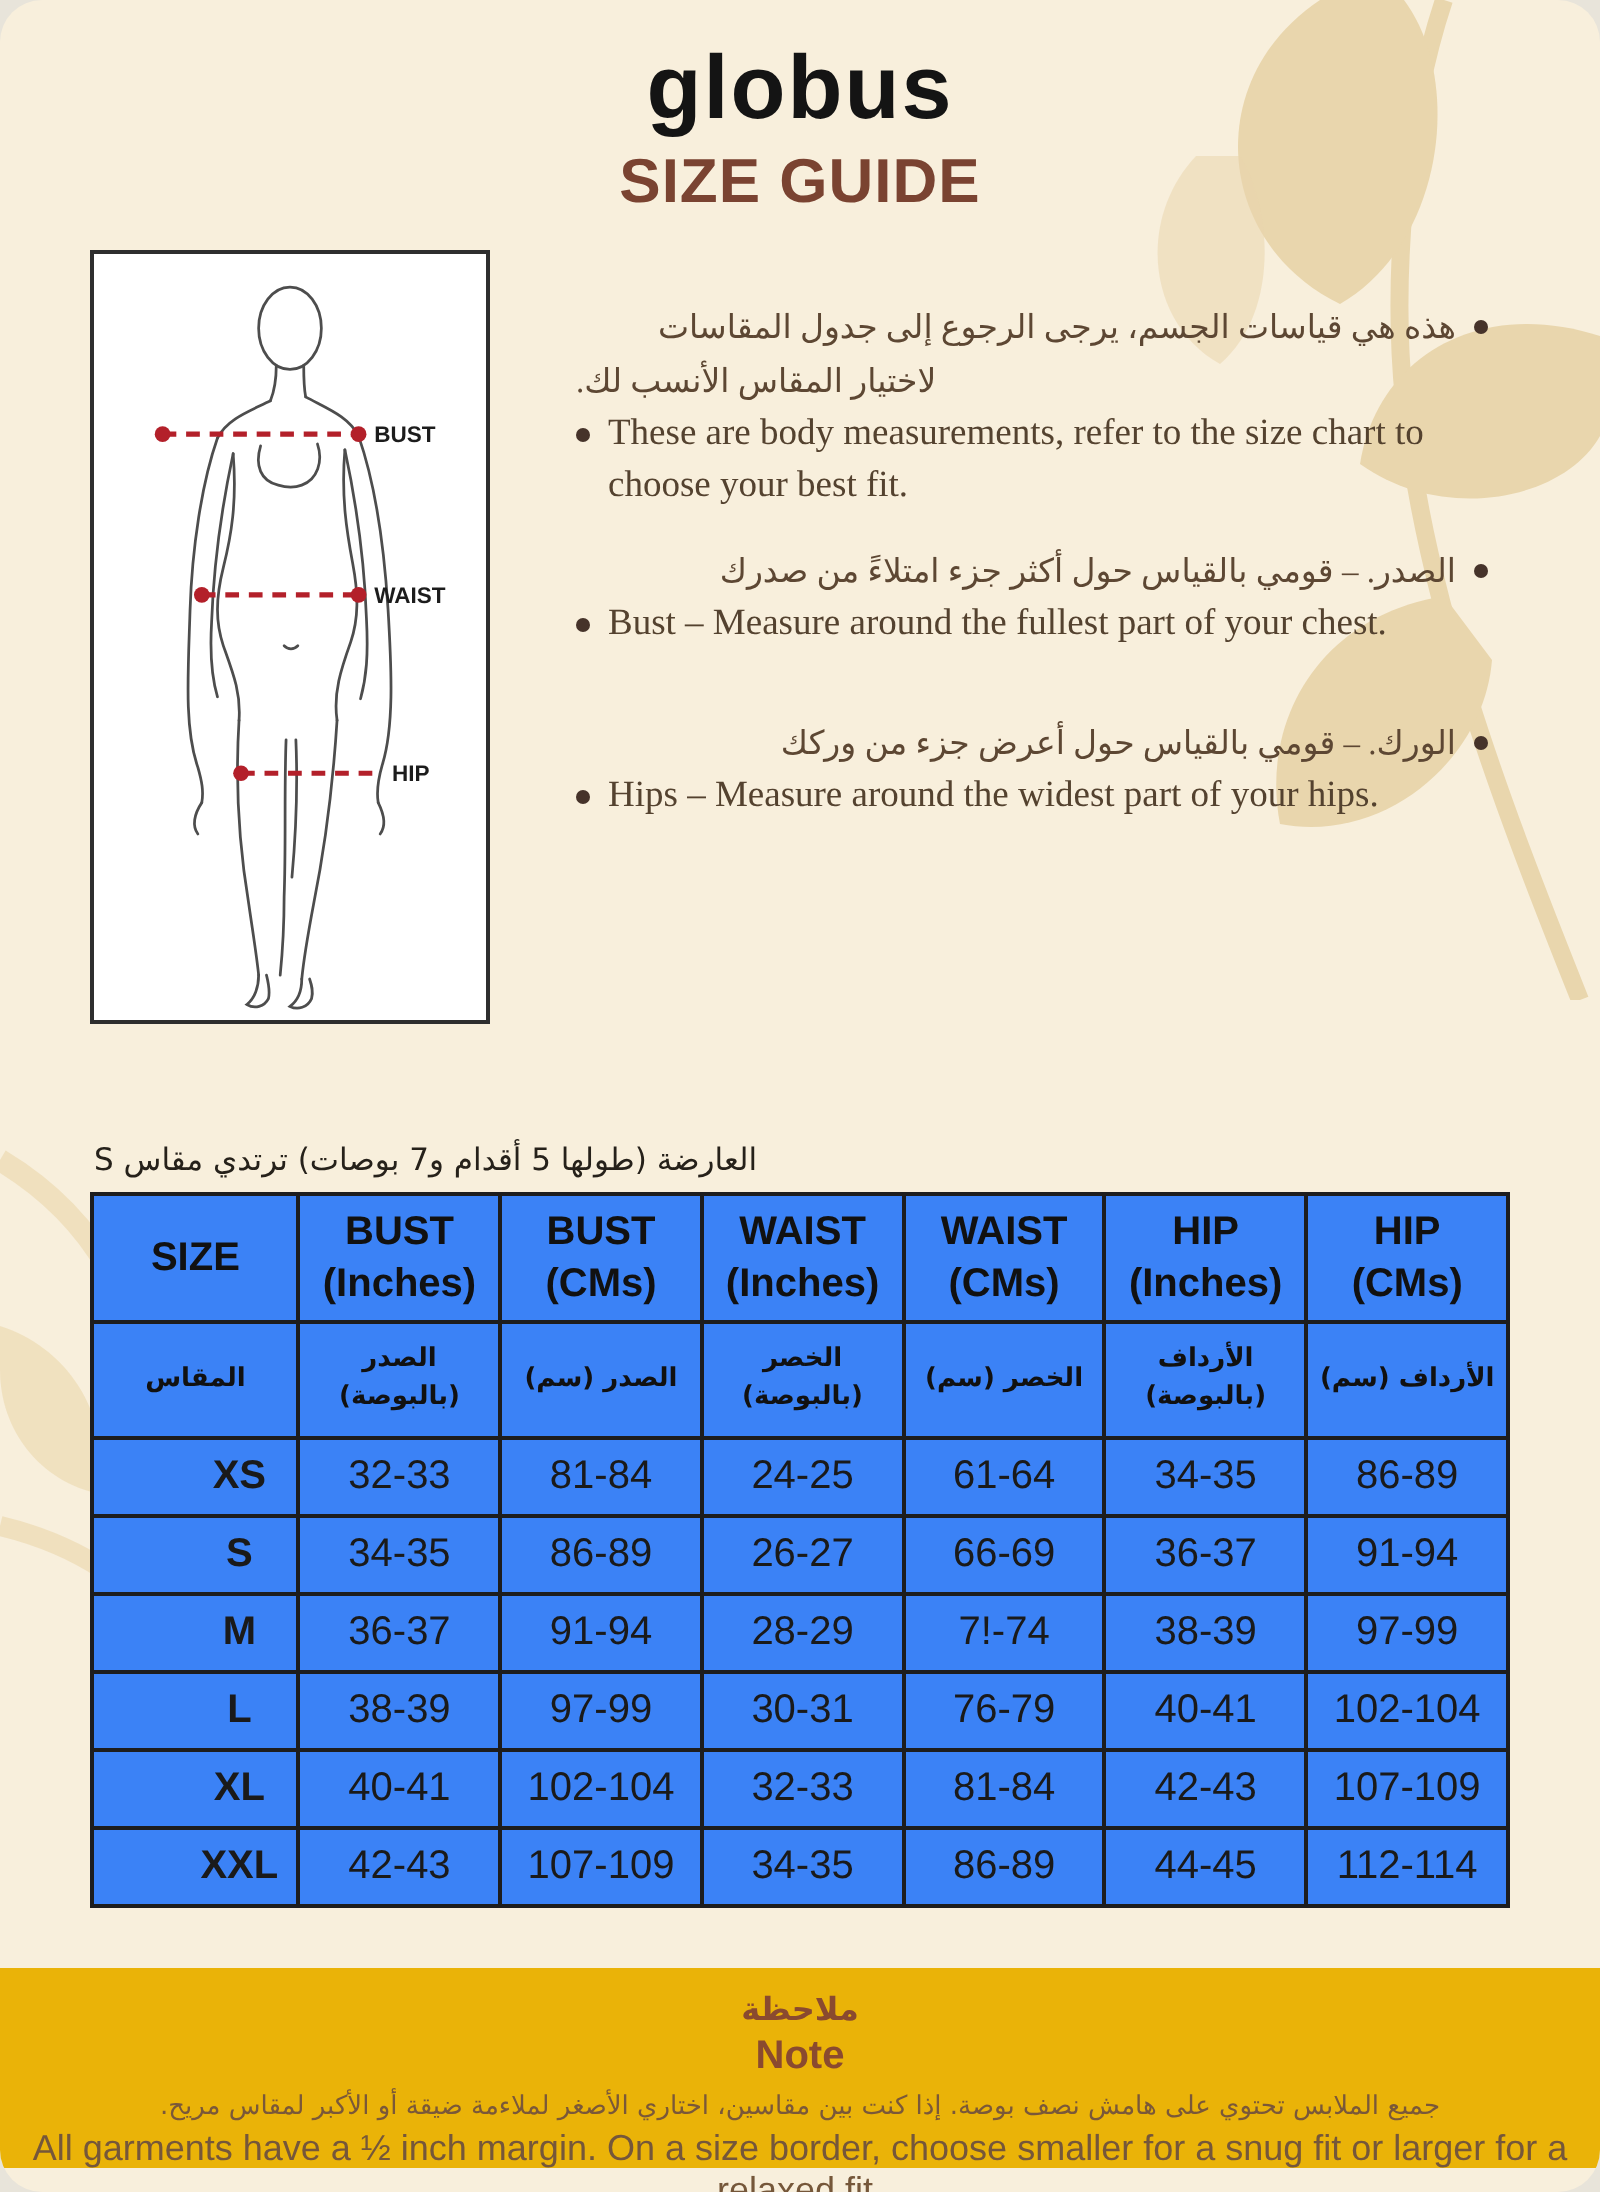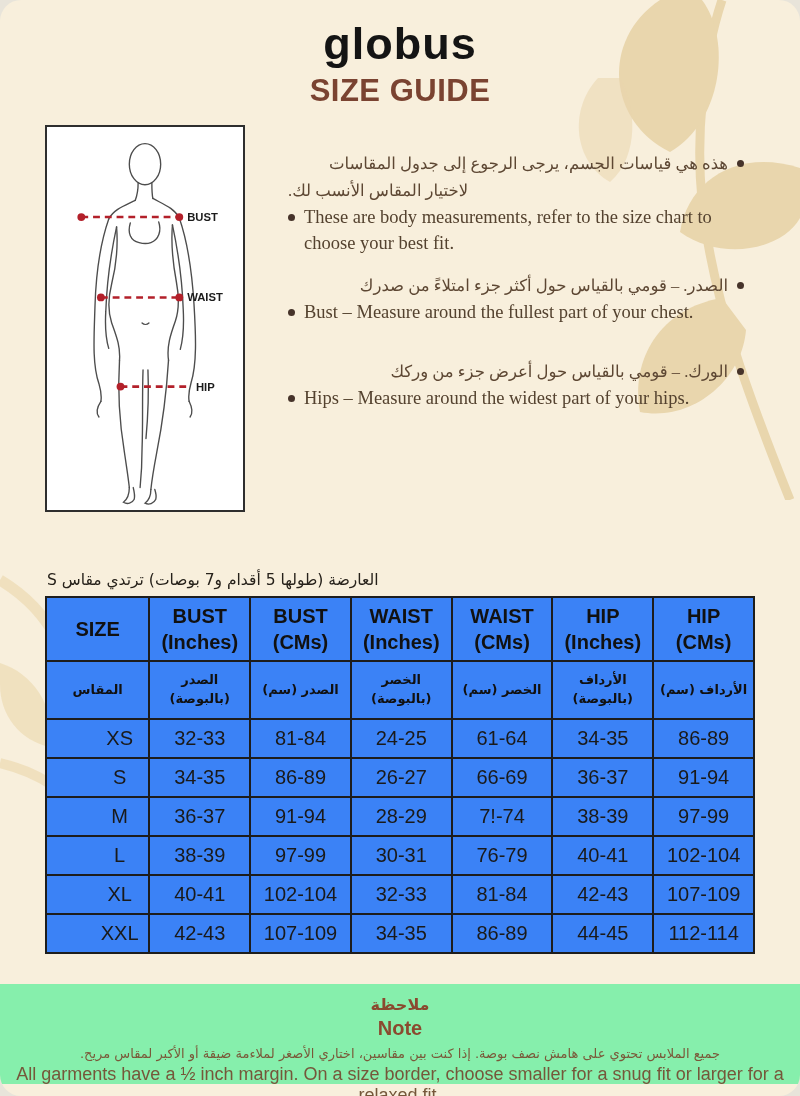--- a/index.html
+++ b/index.html
@@ -62,25 +62,25 @@
   .size-table th,.size-table td{
     border:2px solid #1d1d1d;text-align:center;vertical-align:middle;padding:0;
   }
   .size-table col.c-size{width:14.6%;}
   .hdr-en th{height:62px;font-size:20px;font-weight:700;color:#111;white-space:pre-line;line-height:1.3;}
   .hdr-ar th{
     height:52px;font-family:"DejaVu Sans",sans-serif;direction:rtl;
     font-size:13px;font-weight:700;color:#111;line-height:1.45;padding:2px;
   }
   .size-table td{height:37px;font-size:20px;color:#1a1a1a;}
-  .size-table td.size{font-weight:400;padding-left:44px;}
+  .size-table td.size{font-weight:700;padding-left:44px;}
 
   .note-section{
     position:absolute;left:0;right:0;top:984px;height:100px;z-index:1;
-    background:#86efac;text-align:center;
+    background:#eab308;text-align:center;
   }
   .note-title-ar{font-family:"DejaVu Sans",sans-serif;font-weight:700;font-size:16px;color:#8a4a2f;padding-top:11px;}
   .note-title-en{font-weight:700;font-size:20px;color:#8a4a2f;margin-top:3px;}
   .note-text-ar{font-family:"DejaVu Sans",sans-serif;direction:rtl;font-size:13px;color:#7a5839;margin-top:6px;}
   .note-text-en{font-size:18px;color:#75573a;margin-top:3px;}
 </style>
 </head>
 <body>
 
 <div class="page">

